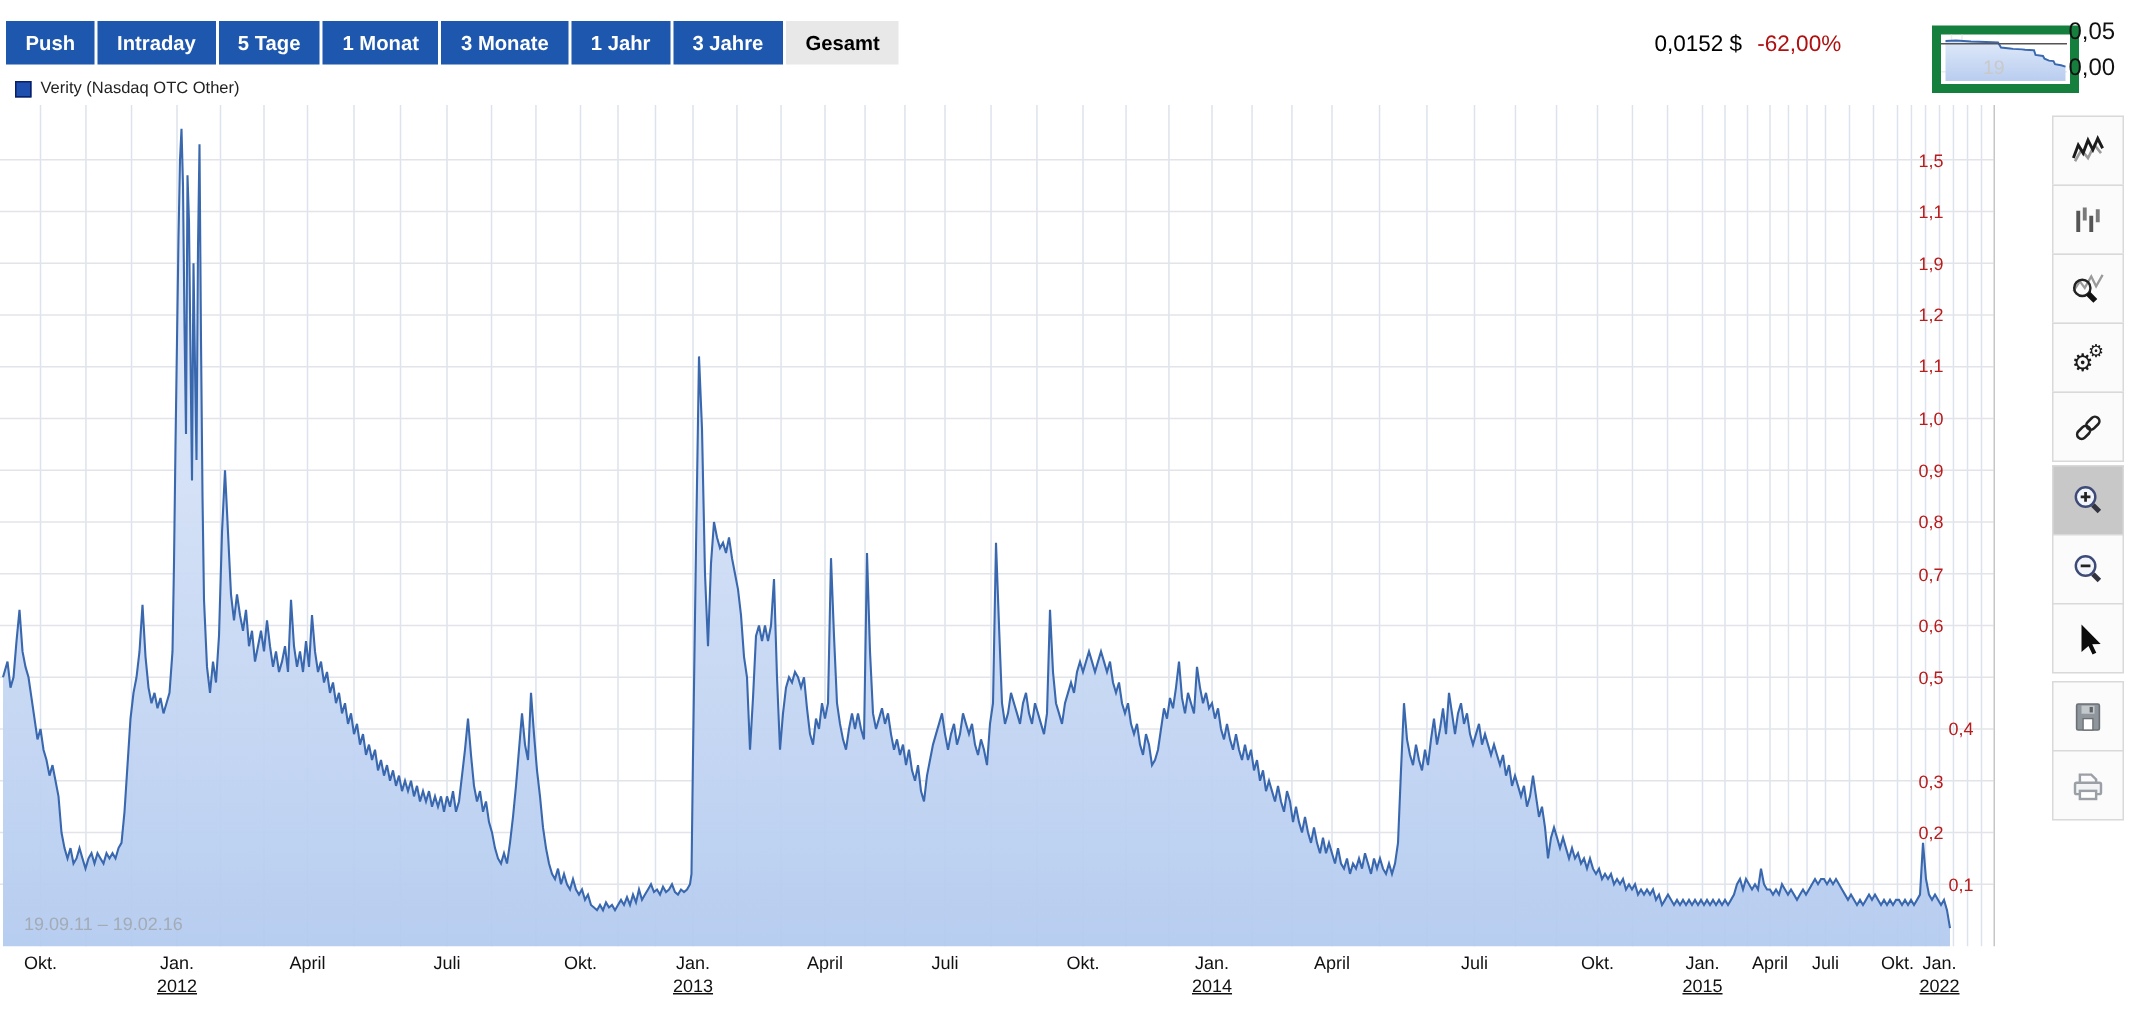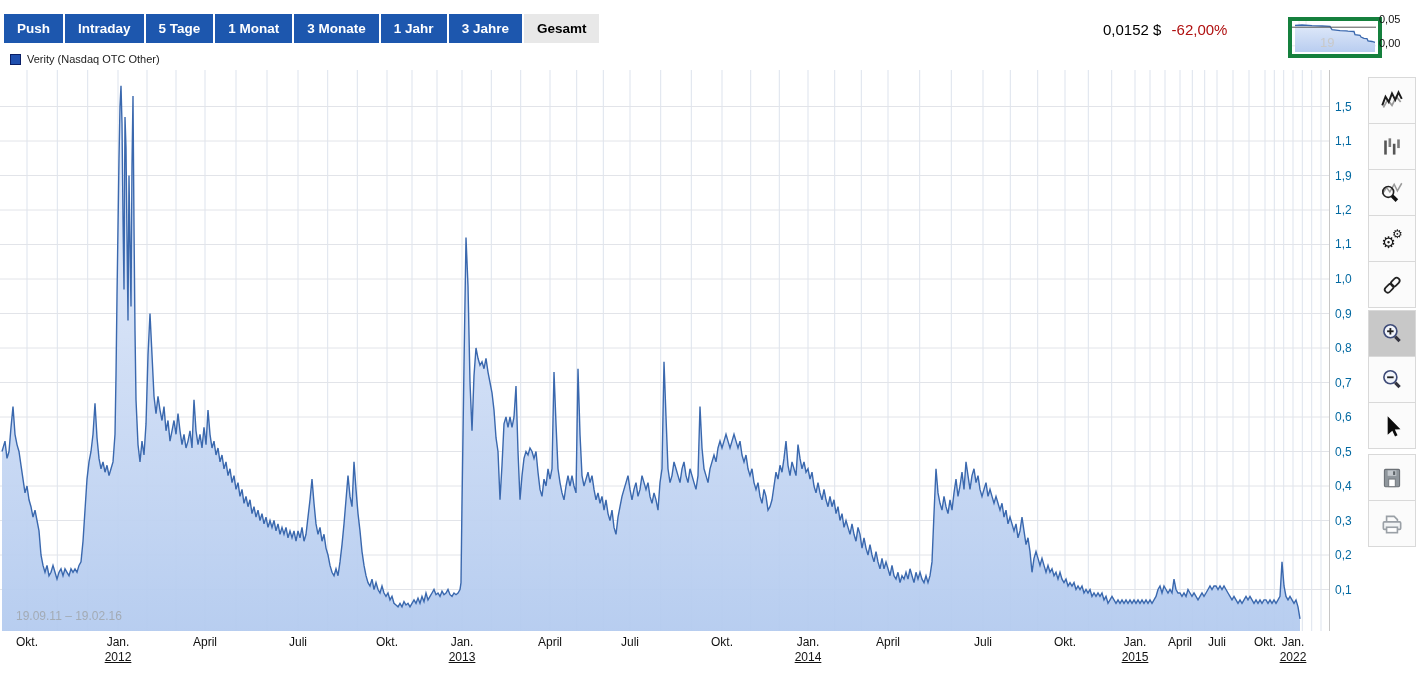--- a/index.html
+++ b/index.html
@@ -16,33 +16,33 @@
   #symbol-select{position:absolute;left:878px;top:16px;width:203px;height:27px;border:1px solid #808080;
         background:#fff;display:flex;align-items:center;justify-content:space-between;padding:0 9px;
         font-size:15px;color:#111;cursor:pointer;box-sizing:border-box;}
   #symbol-select .arrow{font-size:10px;color:#333;}
 
   
   #price-block{position:absolute;left:1103px;top:21px;font-size:15px;font-weight:normal;white-space:nowrap;}
   #price-change{margin-left:6px;}
 
   
-  #mini-chart-box{position:absolute;left:1288px;top:17px;width:86px;height:33px;border:4px solid #15803d;background:#fff;}
+  #mini-chart-box{position:absolute;left:1288px;top:17px;width:86px;height:33px;border:6px solid #15803d;background:#fff;}
   #mini-watermark{position:absolute;left:28px;top:14px;font-size:13px;color:#c9c9c9;}
-  .mini-axis-label{position:absolute;left:1379px;font-size:11px;color:#111;}
+  .mini-axis-label{position:absolute;left:1379px;font-size:16px;color:#111;}
   #mini-max{top:13px;} #mini-min{top:37px;}
 
   
   #legend{position:absolute;left:10px;top:53px;display:flex;align-items:center;font-size:11px;color:#222;}
   #legend .swatch{width:9px;height:9px;background:#1f4fae;border:1px solid #0a1f66;margin-right:6px;}
 
   
   #plot{position:absolute;left:0;top:70px;width:1330px;height:561px;}
   #main-watermark{position:absolute;left:16px;top:609px;font-size:12px;color:#a3abb5;}
-  .ylab{position:absolute;left:1335px;width:30px;font-size:12px;color:#0369a1;}
+  .ylab{position:absolute;left:1279px;width:30px;font-size:12px;color:#b91c1c;}
   .xlab{position:absolute;top:635px;font-size:12px;color:#111;text-align:center;transform:translateX(-50%);white-space:nowrap;}
   .xlab .yr{display:block;margin-top:1px;text-decoration:underline;}
 
   
   #toolbar{position:absolute;left:1368px;top:78px;width:48px;}
   .tcell{width:46px;height:45px;border:1px solid #d9d9d9;margin-top:-1px;background:#fbfbfb;
          display:flex;align-items:center;justify-content:center;cursor:pointer;}
   .tcell.active{background:#c8c8c8;}
   .tgroup2{margin-top:3px;} .tgroup3{margin-top:6px;}
   .ticon{display:flex;}
@@ -181,24 +181,24 @@
       <div class="ylab" style="top: 134px;">1,1</div>
       <div class="ylab" style="top: 169px;">1,9</div>
       <div class="ylab" style="top: 203px;">1,2</div>
       <div class="ylab" style="top: 237px;">1,1</div>
       <div class="ylab" style="top: 272px;">1,0</div>
       <div class="ylab" style="top: 307px;">0,9</div>
       <div class="ylab" style="top: 341px;">0,8</div>
       <div class="ylab" style="top: 376px;">0,7</div>
       <div class="ylab" style="top: 410px;">0,6</div>
       <div class="ylab" style="top: 445px;">0,5</div>
-      <div class="ylab" style="top: 479px;">0,4</div>
+      <div class="ylab" style="top: 479px; margin-left: 20px;">0,4</div>
       <div class="ylab" style="top: 514px;">0,3</div>
       <div class="ylab" style="top: 548px;">0,2</div>
-      <div class="ylab" style="top: 583px;">0,1</div>
+      <div class="ylab" style="top: 583px; margin-left: 20px;">0,1</div>
     </div>
   <div id="x-axis">
       <div class="xlab" style="left: 27px;">Okt.</div>
       <div class="xlab" style="left: 118px;">Jan.<span class="yr">2012</span></div>
       <div class="xlab" style="left: 205px;">April</div>
       <div class="xlab" style="left: 298px;">Juli</div>
       <div class="xlab" style="left: 387px;">Okt.</div>
       <div class="xlab" style="left: 462px;">Jan.<span class="yr">2013</span></div>
       <div class="xlab" style="left: 550px;">April</div>
       <div class="xlab" style="left: 630px;">Juli</div>

